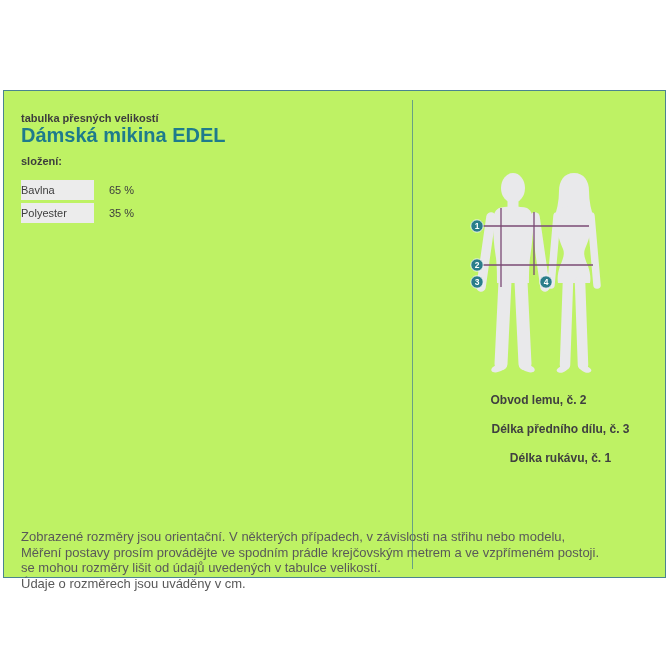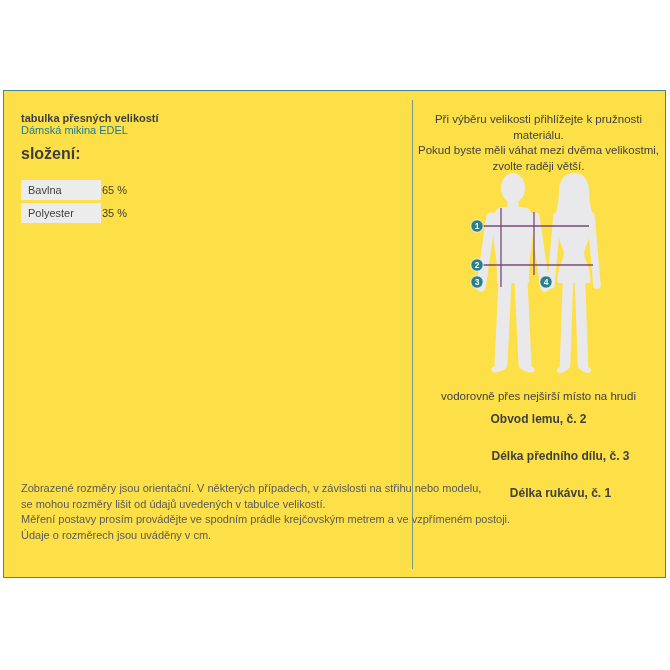--- a/index.html
+++ b/index.html
@@ -3,42 +3,42 @@
 <meta charset="utf-8">
 <style>
   html,body{margin:0;padding:0;}
   body{
     width:670px;height:670px;position:relative;background:#ffffff;
     font-family:"Liberation Sans",sans-serif;color:#3d3d3d;
     -webkit-font-smoothing:antialiased;
   }
   .panel{
     position:absolute;left:3px;top:90px;width:661px;height:486px;
-    border:1px solid var(--border-teal,#4a8490);background:#fde047;
+    border:1px solid var(--border-teal,#4a8490);background:#bef264;
   }
   .divider{
     position:absolute;left:408px;top:9px;height:469px;width:1px;
     background:var(--border-teal,#4a8490);opacity:.75;
   }
   
   .eyebrow{position:absolute;left:17px;top:21px;font-size:11px;font-weight:bold;color:#3d3d3d;}
-  .title{position:absolute;left:17px;top:33px;margin:0;font-size:11px;font-weight:normal;color:var(--accent-teal,#1e7b8c);}
-  .comp-heading{position:absolute;left:17px;top:54px;font-size:16px;font-weight:bold;color:#3d3d3d;}
+  .title{position:absolute;left:17px;top:33px;margin:0;font-size:20px;font-weight:bold;color:var(--accent-teal,#1e7b8c);}
+  .comp-heading{position:absolute;left:17px;top:64px;font-size:11px;font-weight:bold;color:#3d3d3d;}
   .comp-table{position:absolute;left:17px;top:89px;width:220px;}
   .comp-row{display:flex;align-items:center;height:20px;margin-bottom:3px;font-size:11px;color:#3d3d3d;}
-  .comp-cell-label{width:73px;height:20px;line-height:20px;background:#ececec;padding-left:7px;}
-  .comp-cell-value{margin-left:1px;}
-  .footnote{position:absolute;left:17px;top:390px;font-size:11px;line-height:15.5px;color:#595959;}
+  .comp-cell-label{width:73px;height:20px;line-height:20px;background:#ececec;}
+  .comp-cell-value{margin-left:15px;}
+  .footnote{position:absolute;left:17px;top:438px;font-size:13px;line-height:15.5px;color:#595959;}
   
   .col-right{position:absolute;left:408px;top:0;width:253px;height:100%;}
   .advice{position:absolute;top:21px;left:0;width:100%;text-align:center;font-size:11.5px;line-height:15.5px;color:#404040;}
   .figure-svg{position:absolute;left:54px;top:77px;width:165px;height:212px;font-family:"Liberation Sans",sans-serif;}
   .measures{position:absolute;top:294px;left:0;width:100%;text-align:center;color:#404040;}
   .m-title{font-size:12px;font-weight:bold;line-height:14px;margin-top:8px;}
-  .m-title + .m-title{margin-top:23px;padding-left:44px;}
+  .m-title + .m-title{margin-top:15px;padding-left:44px;}
   .m-sub{font-size:11.5px;line-height:14px;margin-top:4px;margin-bottom:9px;}
 </style>
 </head>
 <body>
 
 <div class="panel">
 
   <div class="eyebrow">tabulka přesných velikostí</div>
   <h1 class="title">Dámská mikina EDEL</h1>
   <div class="comp-heading">složení:</div>
@@ -49,33 +49,28 @@
       <div class="comp-cell-value">65 %</div>
     </div>
     <div class="comp-row">
       <div class="comp-cell-label">Polyester</div>
       <div class="comp-cell-value">35 %</div>
     </div>
   </div>
 
   <div class="footnote">
     <div>Zobrazené rozměry jsou orientační. V některých případech, v závislosti na střihu nebo modelu,</div>
+    <div>Měření postavy prosím provádějte ve spodním prádle krejčovským metrem a ve vzpřímeném postoji.</div>
     <div>se mohou rozměry lišit od údajů uvedených v tabulce velikostí.</div>
-    <div>Měření postavy prosím provádějte ve spodním prádle krejčovským metrem a ve vzpřímeném postoji.</div>
     <div>Údaje o rozměrech jsou uváděny v cm.</div>
   </div>
 
   <div class="divider"></div>
 
   <div class="col-right">
-    <div class="advice">
-      <div>Při výběru velikosti přihlížejte k pružnosti materiálu.</div>
-      <div>Pokud byste měli váhat mezi dvěma velikostmi,</div>
-      <div>zvolte raději větší.</div>
-    </div>
 
     <svg class="figure-svg" viewBox="0 0 165 212" aria-hidden="true">
 
       <g fill="#e9e9eb">
         <ellipse cx="47" cy="20" rx="12" ry="15"></ellipse>
         <rect x="41.5" y="30" width="11" height="11"></rect>
         <path d="M33,40 C40,38 54,38 61,40 C66,43 67,48 67,54 C67,66 66,78 64,90 C63,100 63,107 63,115 L31,115 C31,107 31,100 30,90 C28,78 27,66 27,54 C27,48 28,43 33,40 Z"></path>
         <ellipse cx="31.5" cy="200.5" rx="6.5" ry="3.5" transform="rotate(-18 31.5 200.5)"></ellipse>
         <ellipse cx="62.5" cy="200.5" rx="6.5" ry="3.5" transform="rotate(18 62.5 200.5)"></ellipse>
       </g>
@@ -114,19 +109,18 @@
       </g>
       <g fill="#ffffff" font-size="8.5" font-weight="bold" text-anchor="middle">
         <text x="11" y="61">1</text>
         <text x="11" y="100">2</text>
         <text x="11" y="117">3</text>
         <text x="80" y="117">4</text>
       </g>
     </svg>
 
     <div class="measures">
-      <div class="m-sub">vodorovně přes nejširší místo na hrudi</div>
       <div class="m-title">Obvod lemu, č. 2</div>
       <div class="m-title">Délka předního dílu, č. 3</div>
       <div class="m-title">Délka rukávu, č. 1</div>
     </div>
   </div>
 </div>
 
 </body></html>

